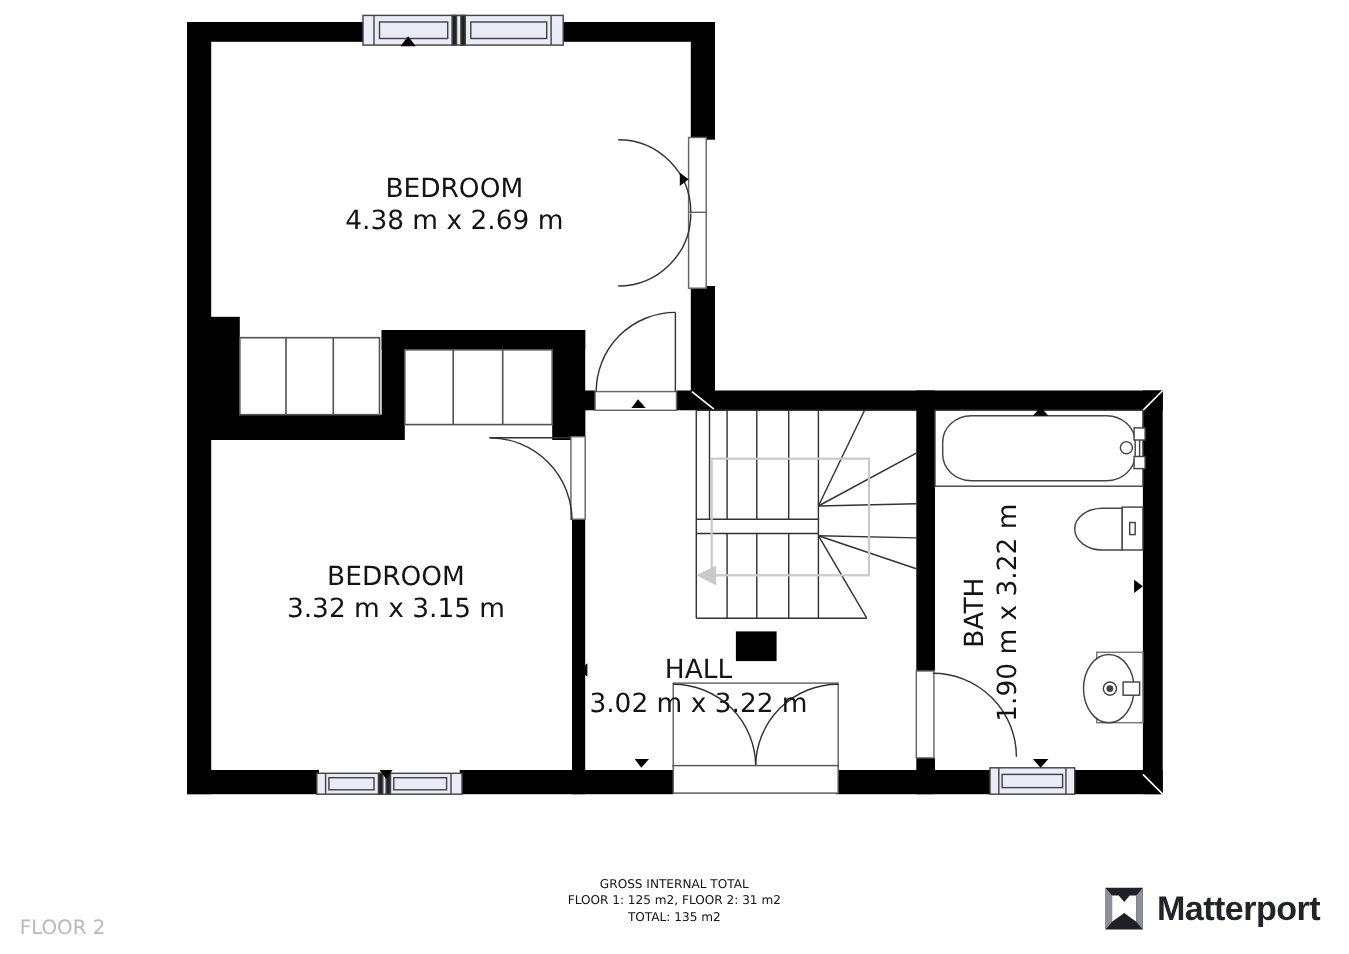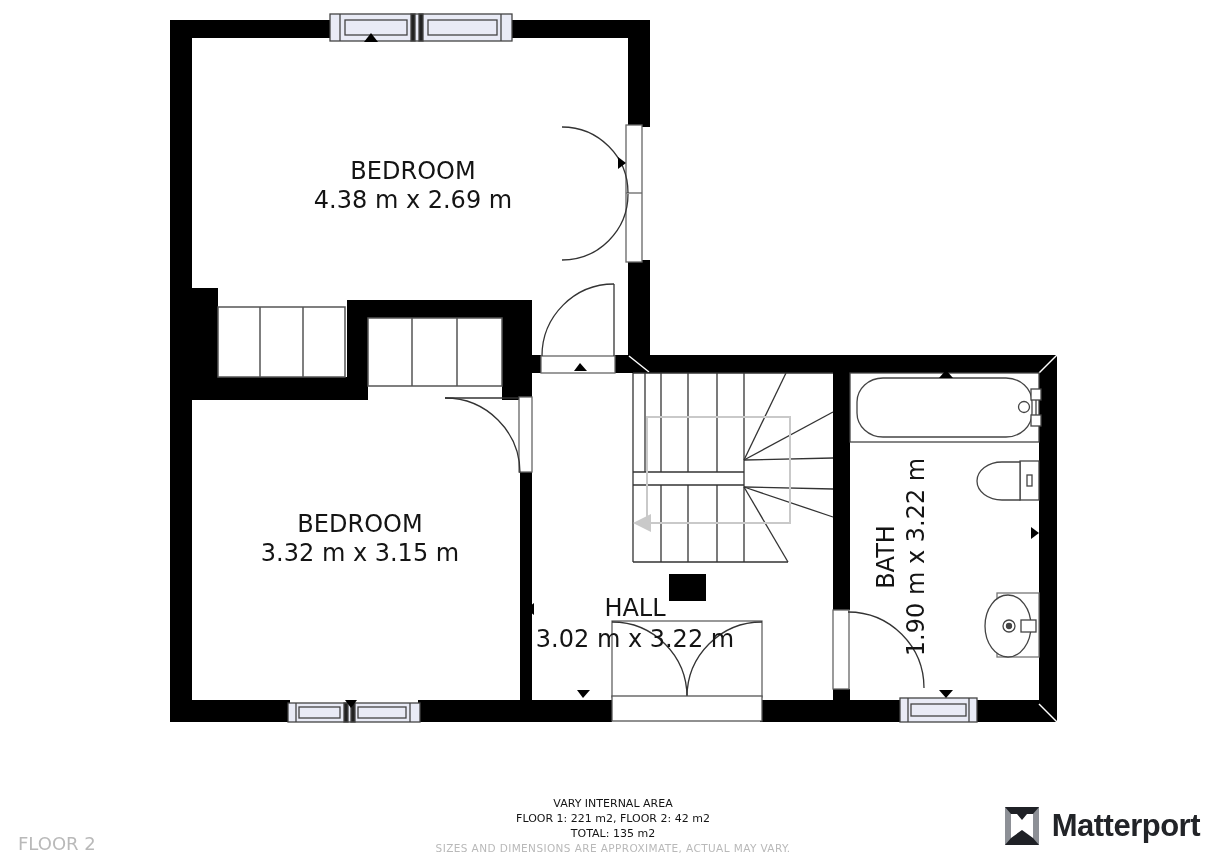--- a/index.html
+++ b/index.html
@@ -190,24 +190,23 @@
     <text class="room-label" x="360" y="532">BEDROOM</text>
     <text class="room-label" x="360" y="561">3.32 m x 3.15 m</text>
     <text class="room-label" x="635" y="616">HALL</text>
     <text class="room-label" x="635" y="647">3.02 m x 3.22 m</text>
     <text class="room-label" transform="translate(894,557) rotate(-90)">BATH</text>
     <text class="room-label" transform="translate(924,557) rotate(-90)">1.90 m x 3.22 m</text>
   </g>
 </svg>
 
 <div class="footer">
-  <div class="dark">VARY INTERNAL AREA</div>
-  <div class="dark">FLOOR 1: 221 m2, FLOOR 2: 42 m2</div>
+  <div class="dark">GROSS INTERNAL TOTAL</div>
+  <div class="dark">FLOOR 1: 125 m2, FLOOR 2: 31 m2</div>
   <div class="dark">TOTAL: 135 m2</div>
-  <div class="muted">SIZES AND DIMENSIONS ARE APPROXIMATE, ACTUAL MAY VARY.</div>
 </div>
 
 <div class="floor-label">FLOOR 2</div>
 
 <div class="logo">
   <svg width="42" height="44" viewBox="0 0 40 44">
     <path fill="#1f2126" fill-rule="evenodd" d="M3,3 H37 V41 H3 Z M9,10 H15 L20,16 L25,10 H31 V34 L20,26 L9,34 Z"></path>
     <path fill="#8d9096" d="M3,3 L9,10 L9,34 L3,41 Z"></path>
     <path fill="#8d9096" d="M37,3 L31,10 L31,34 L37,41 Z"></path>
   </svg>

